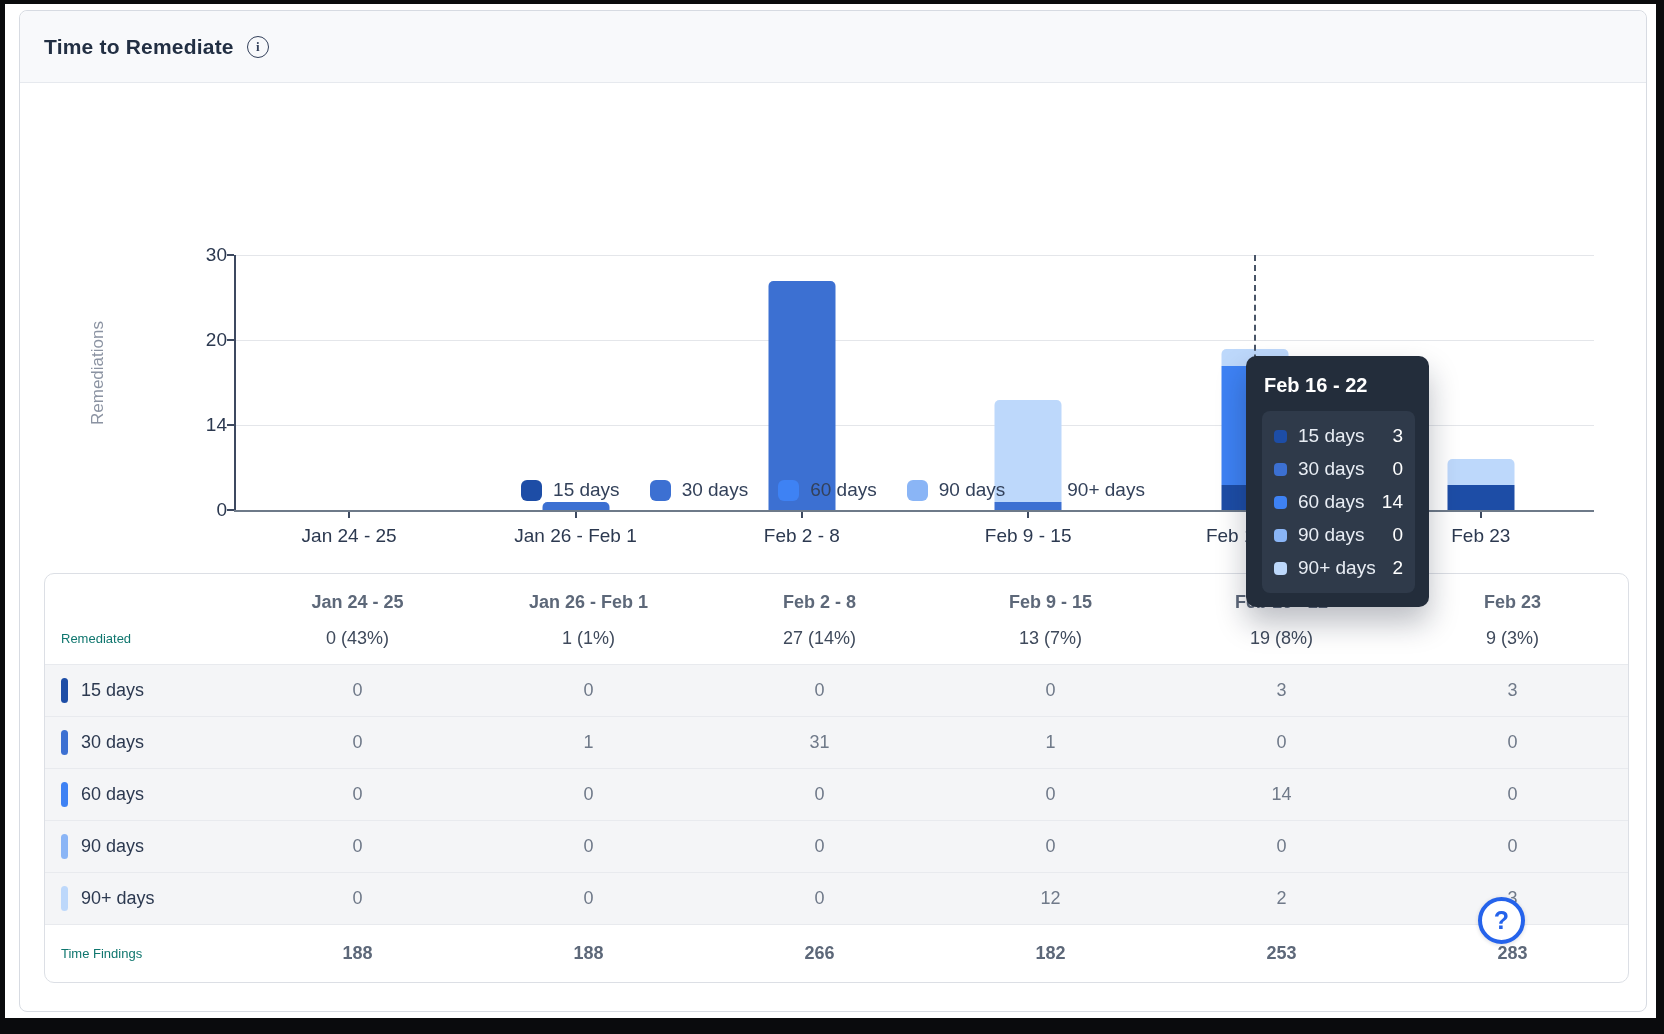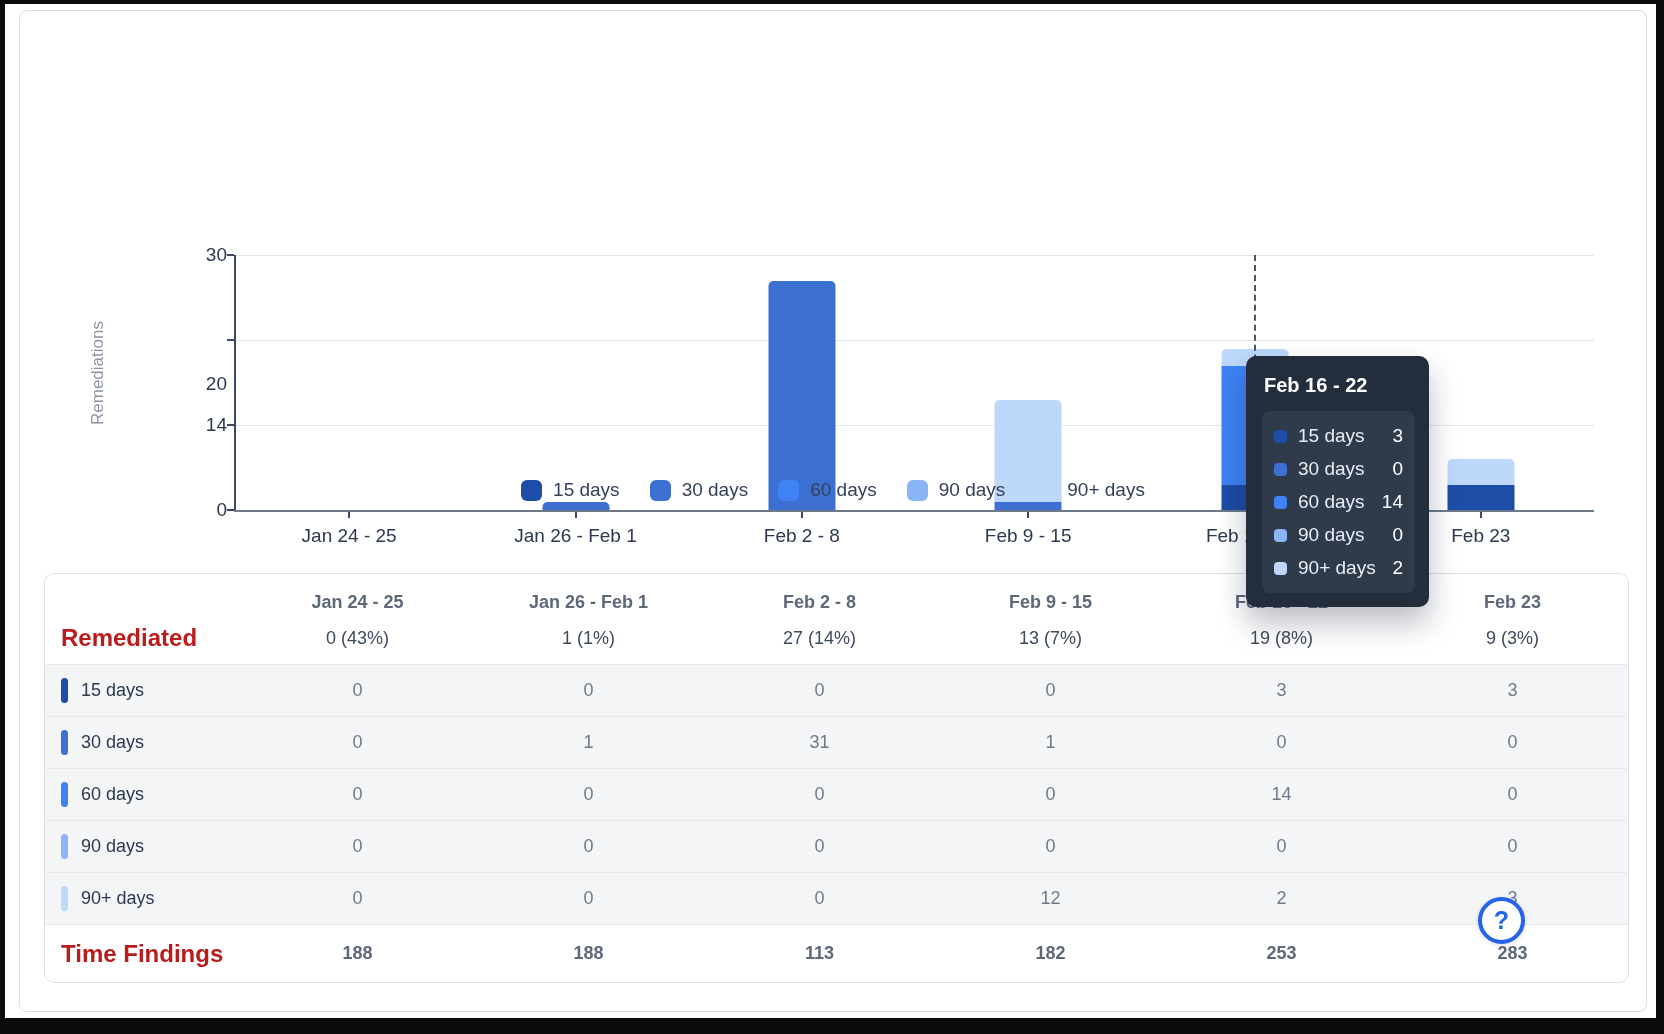--- a/index.html
+++ b/index.html
@@ -194,21 +194,21 @@
   .t-rem-val { color: #3f4a5c; }
   .t-series-val { color: #6f7989; }
   .t-total-val { color: #5d6879; font-weight: 700; }
   .t-label-cell {
     text-align: left;
     padding-left: 16px;
     display: flex;
     align-items: center;
     gap: 13px;
   }
-  .t-bold-label { font-weight: 700; color: #b91c1c; font-size: 24px; }
+  .t-bold-label { font-weight: 400; color: #0f766e; font-size: 13px; }
   .t-series-label { color: #2c3950; font-size: 18px; }
   .t-pill { width: 7px; height: 25px; border-radius: 4px; flex: 0 0 auto; }
   
   .help-button {
     position: absolute;
     left: 1458px; top: 886px;
     width: 47px; height: 47px;
     border-radius: 50%;
     background: #ffffff;
     border: 4px solid #2563eb;
@@ -220,34 +220,38 @@
     z-index: 30;
     box-shadow: 0 1px 4px rgba(15,23,42,.15);
   }
 </style>
 </head>
 <body>
 
 <div class="frame">
   <div class="card">
 
+    <div class="card-header">
+      <div class="card-title">Time to Remediate</div>
+      <div class="info-icon">i</div>
+    </div>
 
     <div class="chart-region">
       <div class="ylabel">Remediations</div>
       <div class="plot" id="plot">
         <div class="axis-y"></div>
         <div class="axis-x"></div>
       <div class="ytick-mark" style="top: 254px;"></div>
           <div class="ytick-label" style="top: 255px;">0</div>
           <div class="gridline" style="top: 170px;"></div>
           <div class="ytick-mark" style="top: 169px;"></div>
           <div class="ytick-label" style="top: 170px;">14</div>
           <div class="gridline" style="top: 85px;"></div>
           <div class="ytick-mark" style="top: 84px;"></div>
-          <div class="ytick-label" style="top: 85px; margin-top: 44px;">20</div>
+          <div class="ytick-label" style="top: 85px;">20</div>
           <div class="gridline" style="top: 0px;"></div>
           <div class="ytick-mark" style="top: -1px;"></div>
           <div class="ytick-label" style="top: 0px;">30</div>
           <div class="xtick-mark" style="left: 113.167px;"></div>
           <div class="xtick-label" style="left: 113.167px;">Jan 24 - 25</div>
           <div class="bar-stack" style="left: 113.167px;"></div>
           <div class="xtick-mark" style="left: 339.5px;"></div>
           <div class="xtick-label" style="left: 339.5px;">Jan 26 - Feb 1</div>
           <div class="bar-stack" style="left: 339.5px;">
             <div class="bar-seg top-seg" style="height: 8.5px; background: rgb(60, 112, 210);"></div>
@@ -416,21 +420,21 @@
             <div class="t-cell t-series-val">2</div>
             <div class="t-cell t-series-val">3</div>
           </div>
         </div>
       <div class="t-row t-total" id="t-total">
         <div class="t-cell t-label-cell">
           <span class="t-bold-label">Time Findings</span>
         </div>
       <div class="t-cell t-total-val">188</div>
           <div class="t-cell t-total-val">188</div>
-          <div class="t-cell t-total-val">113</div>
+          <div class="t-cell t-total-val">266</div>
           <div class="t-cell t-total-val">182</div>
           <div class="t-cell t-total-val">253</div>
           <div class="t-cell t-total-val">283</div>
         </div>
     </div>
 
     <div class="help-button">?</div>
 
   </div>
 </div>

